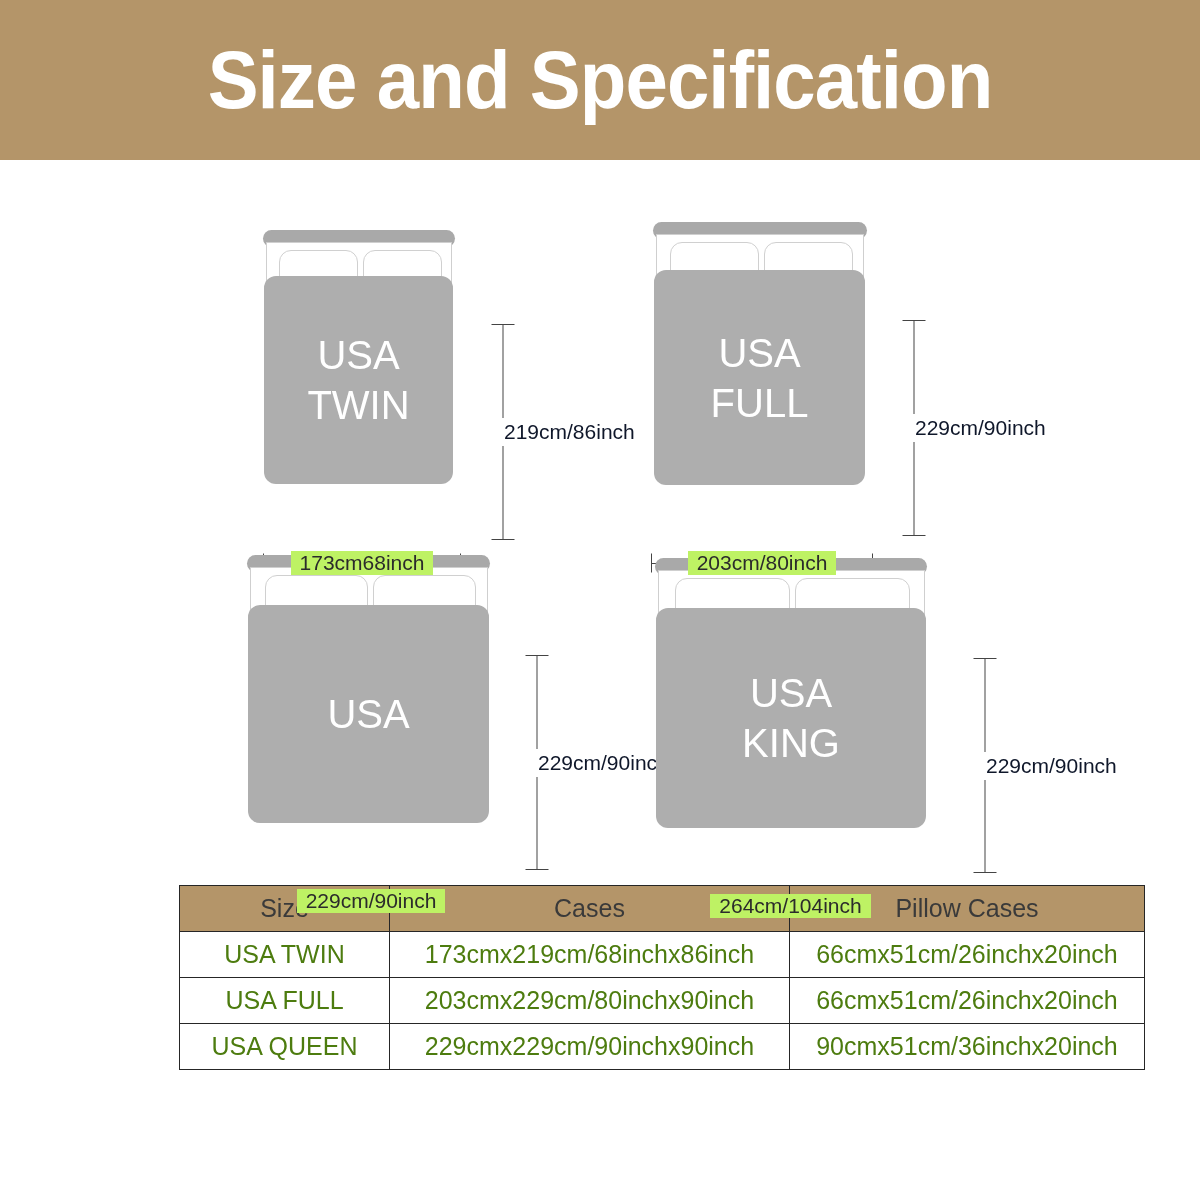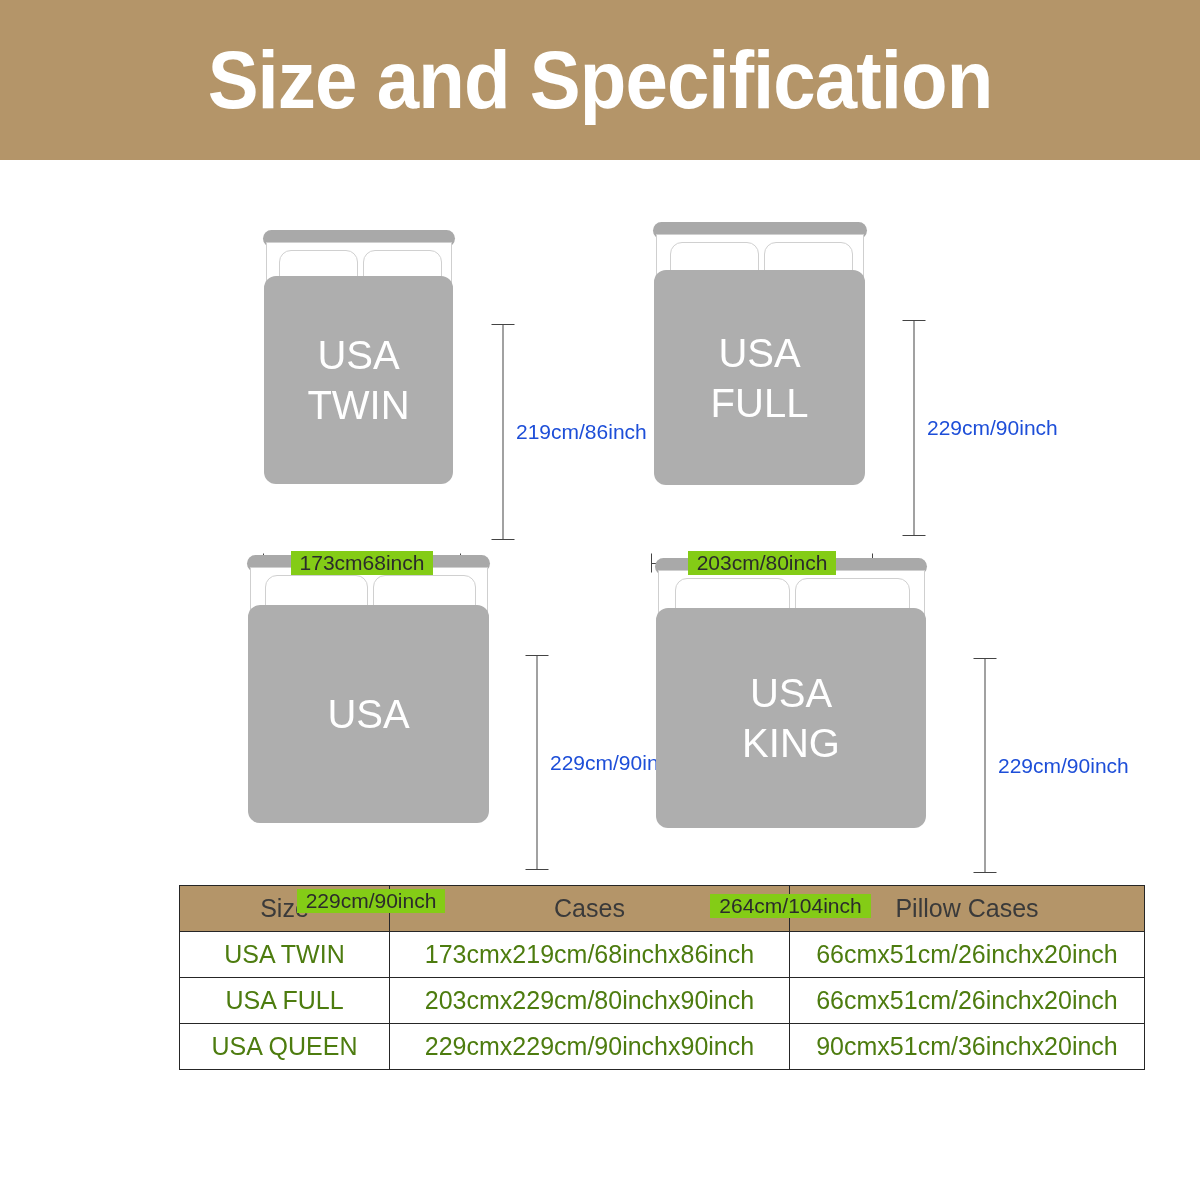--- a/index.html
+++ b/index.html
@@ -123,28 +123,28 @@
     left: 50%;
     width: 23px;
     height: 1px;
     background: #444444;
     transform: translateX(-11.5px);
   }
   .dim-v .cap.top { top: 0; }
   .dim-v .cap.bot { bottom: 0; }
   .dim-v .dim-label {
     position: absolute;
-    left: 22px;
+    left: 10px;
     top: 50%;
     transform: translateY(-50%);
     background: #ffffff;
     padding: 2px 3px;
     font-size: 21px;
     white-space: nowrap;
-    color: #1d4ed8;
+    color: #0f172a;
   }
 
   .dim-h {
     position: absolute;
     display: flex;
     align-items: center;
   }
   .dim-h .stem {
     position: absolute;
     left: 0;
@@ -159,21 +159,21 @@
     width: 1px;
     height: 19px;
     background: #444444;
     transform: translateY(-9.5px);
   }
   .dim-h .cap.left { left: 0; }
   .dim-h .cap.right { right: 0; }
   .dim-h .dim-label {
     position: relative;
     margin: 18px auto;
-    background: #84cc16;
+    background: #bef264;
     padding: 0 9px;
     font-size: 21px;
     white-space: nowrap;
     color: #2b2b2b;
     z-index: 2;
   }
 
   
   #spec-table {
     position: absolute;

